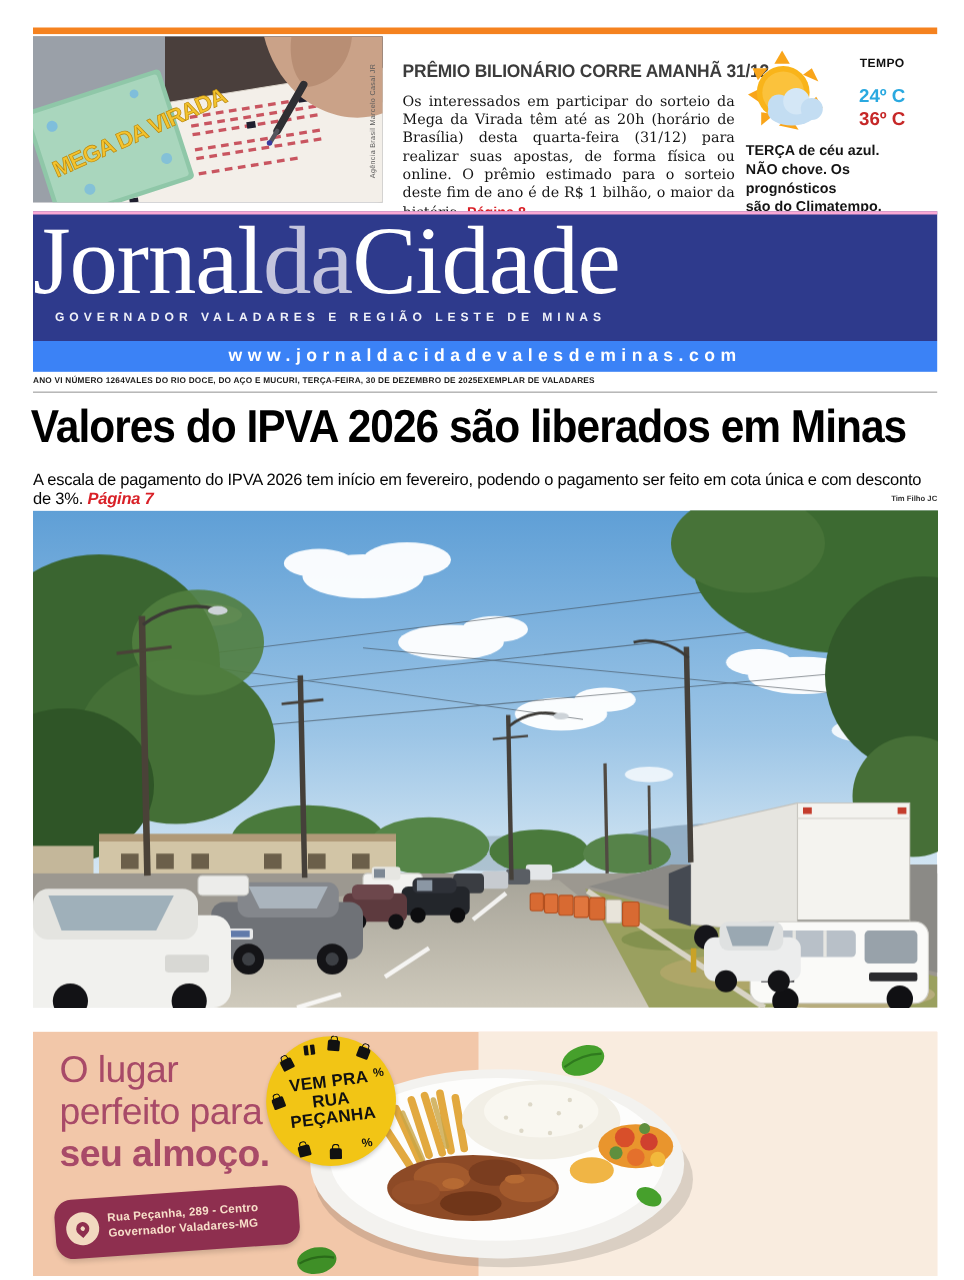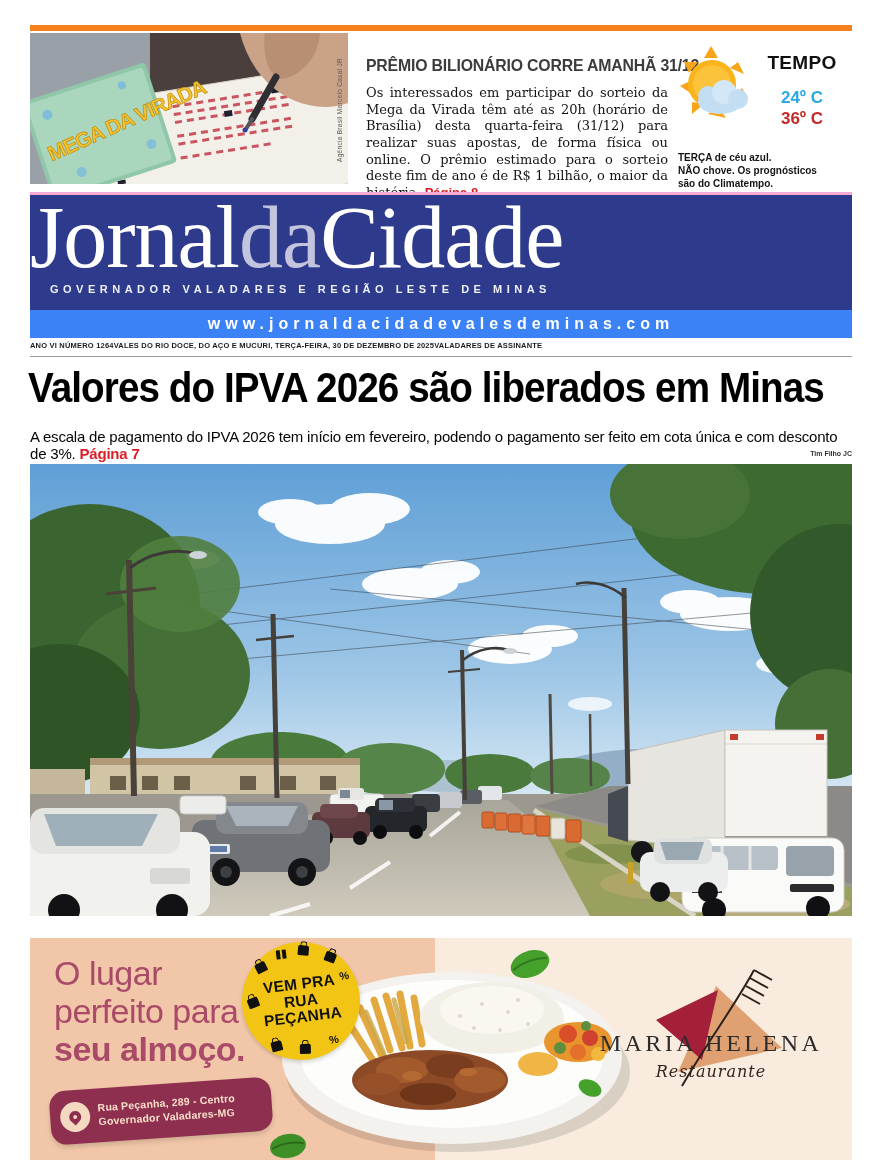--- a/index.html
+++ b/index.html
@@ -21,44 +21,44 @@
   .top-story-headline { font-size:16.5px; font-weight:600; color:#3c3c3c; letter-spacing:-.2px;
     transform:scaleX(.96); transform-origin:left; white-space:nowrap; margin-bottom:10px; }
   .top-story-body { font-family:"DejaVu Serif", serif; font-size:13px; line-height:1.28; color:#141414; text-align:justify; }
   .page-ref { color:#d92027; font-weight:bold; font-family:"Liberation Sans", sans-serif; }
 
   
   .weather { left:678px; top:44px; width:176px; }
   .weather-top { display:flex; }
   .weather-icon { width:72px; height:78px; flex:0 0 72px; }
   .weather-temps { flex:1; text-align:center; padding-top:8px; }
-  .weather-label { font-size:19px; font-weight:800; color:#101010; letter-spacing:.3px; }
+  .weather-label { font-size:11px; font-weight:800; color:#101010; letter-spacing:.3px; }
   .temp-min { font-size:17px; font-weight:800; color:#2aa9e0; margin-top:14px; }
   .temp-max { font-size:17px; font-weight:800; color:#c62828; margin-top:1px; }
-  .weather-forecast { margin-top:22px; font-size:10px; font-weight:600; color:#141414; line-height:1.32; }
+  .weather-forecast { margin-top:6px; font-size:13px; font-weight:600; color:#141414; line-height:1.32; }
 
   
   .masthead { left:30px; top:192px; width:822px; height:118px; background:#2e3a8c; border-top:3px solid #f9a8d4; }
   .masthead-title { font-family:"Liberation Serif", serif; font-size:88px; line-height:.98; color:#ffffff; margin-top:0px; letter-spacing:-1px; }
   .masthead-title .mid { color:#c3c4dd; }
   .masthead-subtitle { font-size:11px; font-weight:600; letter-spacing:4.5px; color:#eef0f8; margin-top:2px;padding-left:20px; }
 
   
   .site-bar { left:30px; top:310px; width:822px; height:28px; background:#3b82f6; display:flex; align-items:center; justify-content:center; }
   .site-bar span { color:#ffffff; font-weight:700; font-size:16px; letter-spacing:5px; }
 
   
   .info-bar { left:30px; top:341px; width:822px; display:flex; font-size:7.5px; font-weight:700; color:#1a1a1a; letter-spacing:.2px; }
   .hairline { left:30px; top:356px; width:822px; height:1px; background:#9a9a9a; }
 
   
   .main-headline { left:28px; top:364px; width:845px; font-size:42px; font-weight:700; color:#000;
     letter-spacing:-1px; white-space:nowrap; transform:scaleX(.92); transform-origin:left; }
   .main-sub { left:30px; top:428px; width:822px; font-size:15px; font-weight:500; color:#050505; letter-spacing:-.2px; }
-  .main-sub .page-ref { font-size:15px; }
+  .main-sub .page-ref { font-size:15px;font-style:italic; }
   .main-credit { left:30px; top:450px; width:822px; text-align:right; font-size:7px; font-weight:700; color:#333; }
   .main-photo { left:30px; top:464px; width:822px; height:452px; overflow:hidden; }
 
   
   .ad { left:30px; top:938px; width:822px; height:222px; background:#f2c7a9; overflow:hidden; }
   .ad-right-bg { position:absolute; left:405px; top:0; width:417px; height:222px; background:#f9ecdf; }
   .ad-headline { position:absolute; left:24px; top:16px; color:#a84a68; font-size:34px; line-height:1.12; letter-spacing:-.5px; }
   .ad-headline .l1,.ad-headline .l2 { font-weight:500; }
   .ad-headline .l3 { font-weight:800; }
   .ad-pill { position:absolute; left:20px; top:146px; width:222px; height:54px; background:#8e2f4f; border-radius:16px;
@@ -229,21 +229,21 @@
   <div class="masthead-subtitle">GOVERNADOR VALADARES E REGIÃO LESTE DE MINAS</div>
 </div>
 
 <div class="abs site-bar">
   <span>www.jornaldacidadevalesdeminas.com</span>
 </div>
 
 <div class="abs info-bar">
   <span>ANO VI NÚMERO 1264</span>
   <span>VALES DO RIO DOCE, DO AÇO E MUCURI, TERÇA-FEIRA, 30 DE DEZEMBRO DE 2025</span>
-  <span>VALADARES DE ASSINANTE</span>
+  <span>EXEMPLAR DE VALADARES</span>
 </div>
 <div class="abs hairline"></div>
 
 <div class="abs main-headline">Valores do IPVA 2026 são liberados em Minas</div>
 <div class="abs main-sub"><span>A escala de pagamento do IPVA 2026 tem início em fevereiro, podendo o pagamento ser feito em cota única e com desconto de 3%. </span><span class="page-ref">Página 7</span></div>
 <div class="abs main-credit">Tim Filho JC</div>
 
 <div class="abs main-photo">
 <svg width="822" height="452" viewBox="0 0 822 452">
   <defs>
@@ -563,28 +563,13 @@
   <div class="ad-pill">
     <div class="pin-badge">
         <div class="pin-shape"></div>
       </div>
     <div class="ad-pill-text">
       <div>Rua Peçanha, 289 - Centro</div>
       <div>Governador Valadares-MG</div>
     </div>
   </div>
 
-  <div class="ad-logo">
-    <svg width="250" height="170" viewBox="0 0 250 170">
-      <polygon points="130,22 196,84 92,108" fill="#dfa172"></polygon>
-      <polygon points="70,56 132,26 116,96" fill="#a31f3a"></polygon>
-      <g stroke="#2b2118" stroke-width="2" fill="none">
-        <path d="M168,6 C150,40 120,80 96,122"></path>
-        <line x1="168" y1="6" x2="186" y2="16"></line>
-        <line x1="164" y1="14" x2="182" y2="24"></line>
-        <line x1="160" y1="22" x2="178" y2="32"></line>
-        <line x1="156" y1="30" x2="174" y2="40"></line>
-      </g>
-    </svg>
-    <div class="brand-name">MARIA HELENA</div>
-    <div class="brand-descriptor">Restaurante</div>
-  </div>
 </div>
 
 </body></html>

